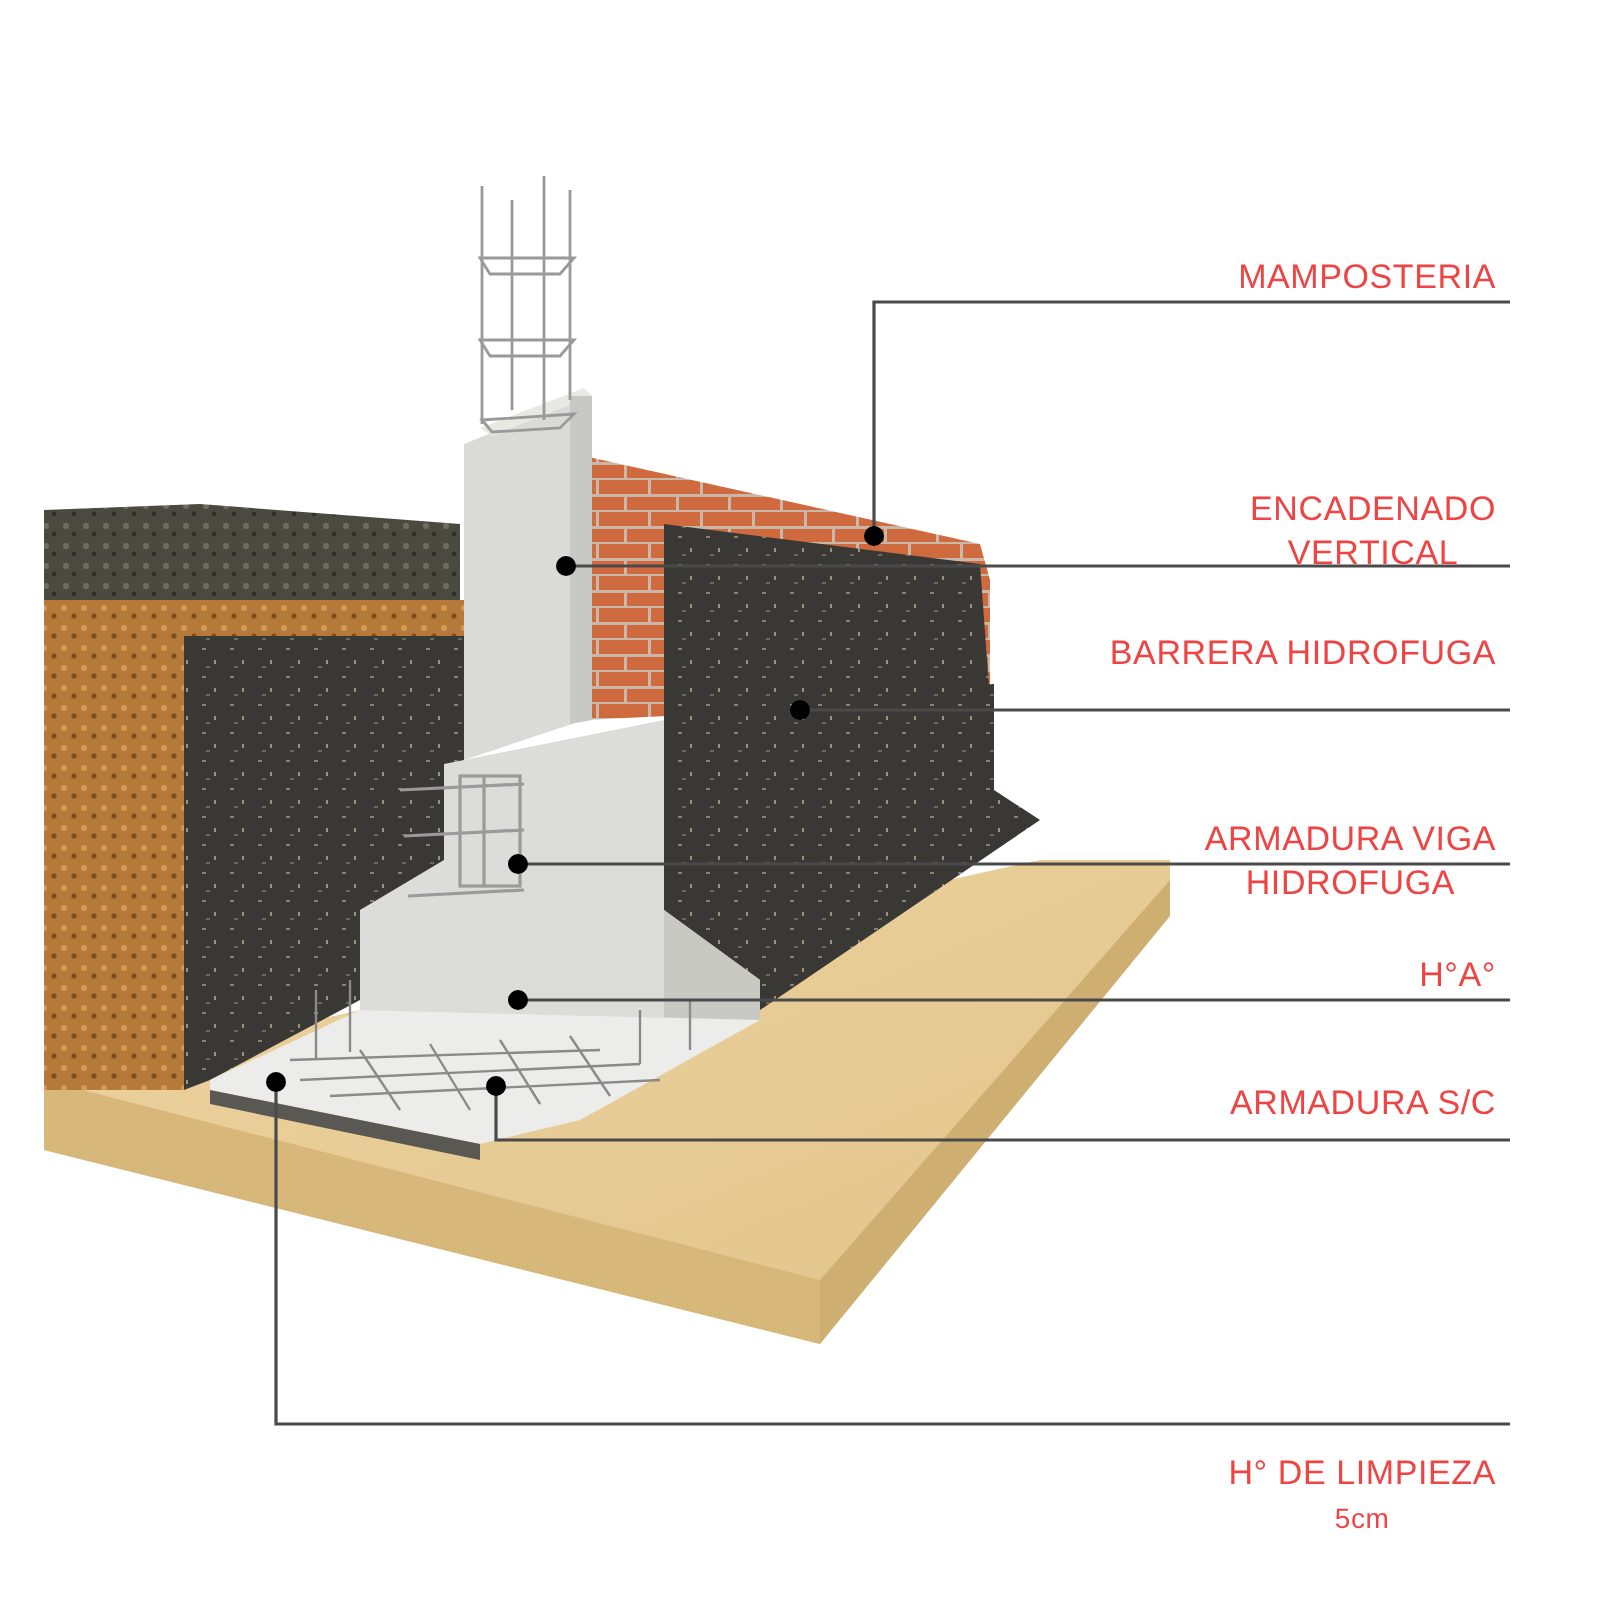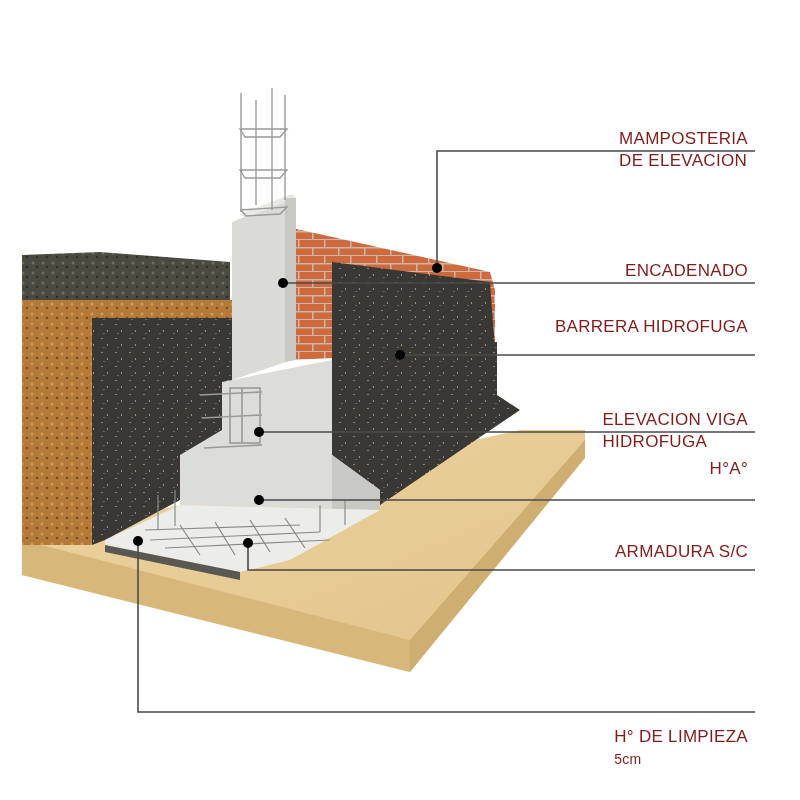--- a/index.html
+++ b/index.html
@@ -1,19 +1,19 @@
 <!DOCTYPE html>
 <html><head>
 <meta charset="utf-8">
 <style>
   html, body { margin:0; padding:0; background:#ffffff; }
   body { width:800px; height:800px; position:relative; overflow:hidden;
          font-family:"Liberation Sans", "DejaVu Sans", sans-serif; }
   #scene { position:absolute; left:0; top:0; width:800px; height:800px; }
-  .label { position:absolute; right:52px; text-align:left; color:#7f1d1d;
+  .label { position:absolute; right:52px; text-align:center; color:#ef4444;
            font-size:17px; line-height:22px; letter-spacing:0.3px; white-space:nowrap; }
   .label .l2 { display:block; }
   .small { font-size:14px; }
 </style>
 </head>
 <body>
 
 <svg id="scene" viewBox="0 0 800 800" xmlns="http://www.w3.org/2000/svg">
   <defs>
     <pattern id="brickPat" width="26" height="16" patternUnits="userSpaceOnUse">
@@ -128,37 +128,37 @@
     <circle cx="400" cy="355" r="5"></circle>
     <circle cx="259" cy="432" r="5"></circle>
     <circle cx="259" cy="500" r="5"></circle>
     <circle cx="248" cy="543" r="5"></circle>
     <circle cx="138" cy="541" r="5"></circle>
   </g>
 </svg>
 
 <div class="label" style="top:128px;">
   <span class="l1">MAMPOSTERIA</span>
-  <span class="l2">DE ELEVACION</span>
 </div>
 
-<div class="label" style="top:260px;">
+<div class="label" style="top:244px;">
   <span class="l1">ENCADENADO</span>
+  <span class="l2">VERTICAL</span>
 </div>
 
 <div class="label" style="top:316px;">
   <span class="l1">BARRERA HIDROFUGA</span>
 </div>
 
 <div class="label" style="top:409px;">
-  <span class="l1">ELEVACION VIGA</span>
+  <span class="l1">ARMADURA VIGA</span>
   <span class="l2">HIDROFUGA</span>
 </div>
 
-<div class="label" style="top:458px;">
+<div class="label" style="top:477px;">
   <span class="l1">H°A°</span>
 </div>
 
 <div class="label" style="top:541px;">
   <span class="l1">ARMADURA S/C</span>
 </div>
 
 <div class="label" style="top:726px;">
   <span class="l1">H° DE LIMPIEZA</span>
   <span class="l2 small">5cm</span>

